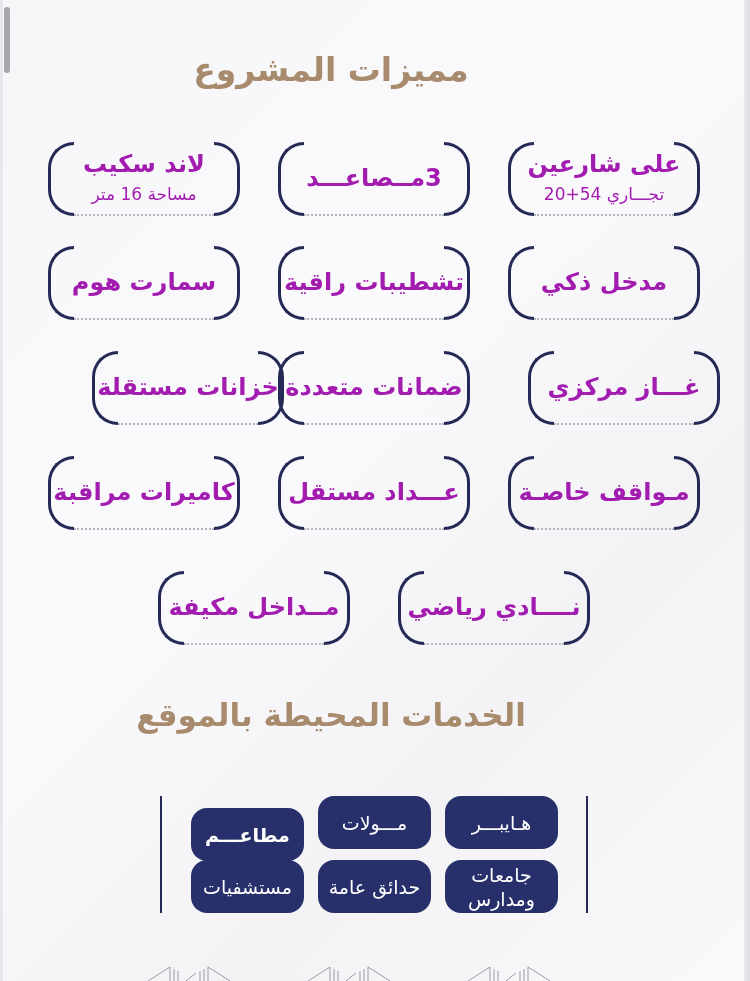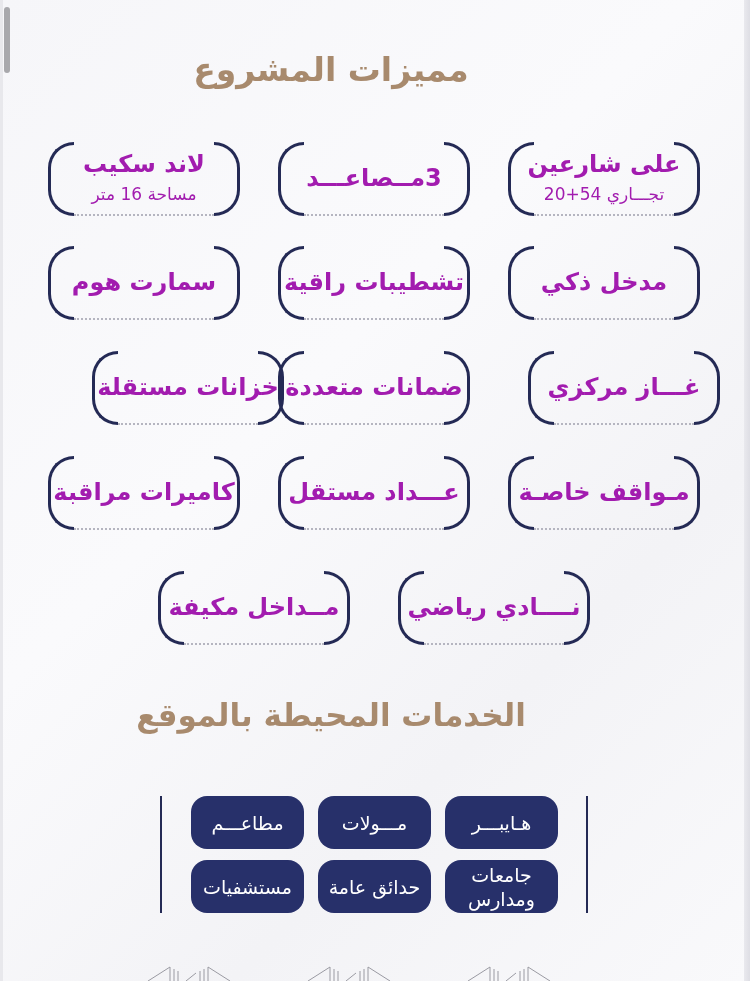--- a/index.html
+++ b/index.html
@@ -167,21 +167,21 @@
 
 <div class="svc-box">
   <div class="svc-line l"></div>
   <div class="svc-line r"></div>
   <div class="pill" style="left:285px;top:0px;">
       <span>هـايبـــر</span>
     </div>
   <div class="pill" style="left:158px;top:0px;">
       <span>مـــولات</span>
     </div>
-  <div class="pill" style="left:31px;top:0px;">
+  <div class="pill" style="left:31px;top:12px;font-weight:bold;">
       <span>مطاعـــم</span>
     </div>
   <div class="pill" style="left:285px;top:64px;padding:0 18px;box-sizing:border-box;">
       <span>جامعات ومدارس</span>
     </div>
   <div class="pill" style="left:158px;top:64px;">
       <span>حدائق عامة</span>
     </div>
   <div class="pill" style="left:31px;top:64px;">
       <span>مستشفيات</span>

